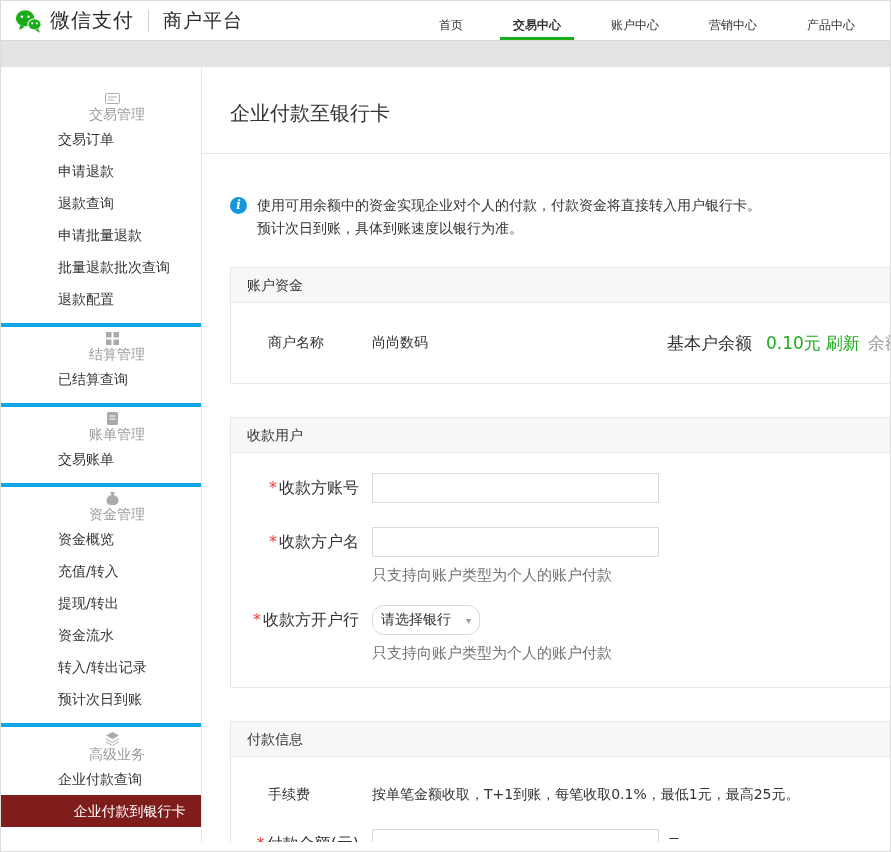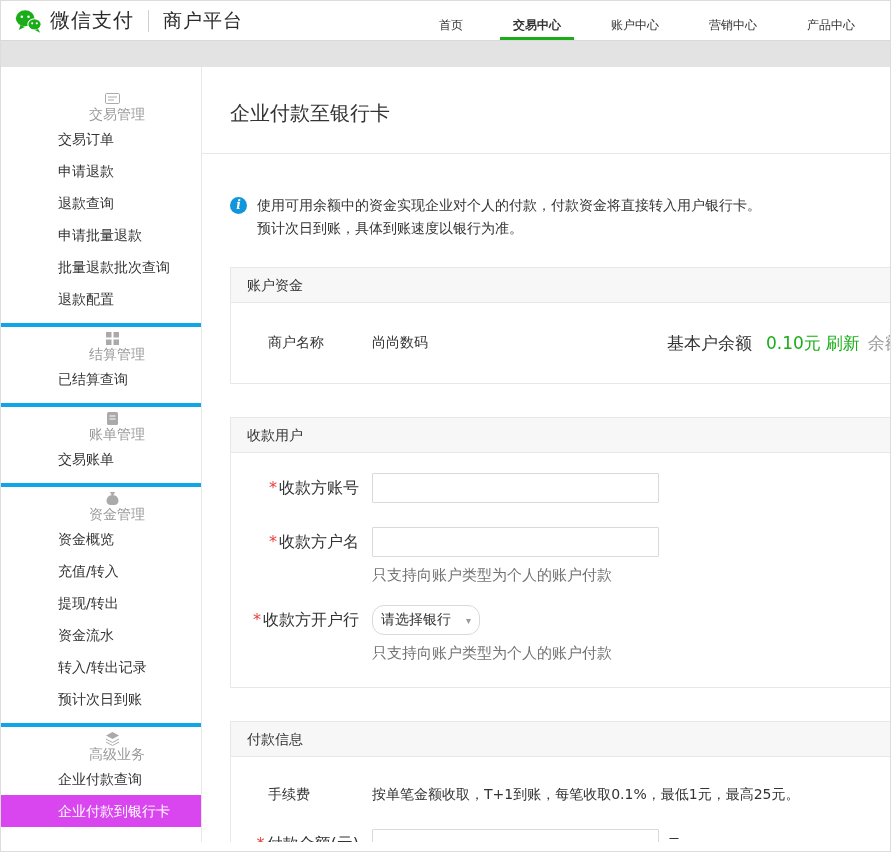--- a/index.html
+++ b/index.html
@@ -22,21 +22,21 @@
   
   .subband{height:27px;background:#e3e3e3;border-top:1px solid #d9d9d9;box-sizing:border-box;}
   
   .content{display:flex;height:775px;}
   .sidebar{width:201px;min-width:201px;border-right:1px solid #e8e8e8;padding-top:20px;background:#fff;box-sizing:border-box;overflow:hidden;}
   .side-group{padding:4px 0 8px;}
   .side-group + .side-group{border-top:4px solid #0ea5e9;}
   .group-title{display:flex;align-items:center;height:32px;padding-left:32px;color:#9a9a9a;font-size:14px;flex-direction:column;}
   .group-title .gicon{width:16px;height:16px;margin-right:9px;display:flex;align-items:center;justify-content:center;}
   .side-item{height:32px;line-height:32px;padding-left:57px;font-size:14px;color:#333;cursor:pointer;white-space:nowrap;}
-  .side-item.active{background:#d946ef;color:#fff;}
+  .side-item.active{background:#7f1d1d;color:#fff;text-align:center;}
   
   .main{flex:1;overflow:hidden;background:#fff;}
   .page-title{padding:33px 0 26px 28px;font-size:20px;color:#333;border-bottom:1px solid #e8e8e8;}
   .notice{display:flex;margin:40px 0 0 28px;font-size:14px;line-height:23px;color:#333;}
   .info-icon{width:17px;height:17px;border-radius:50%;background:#1296db;color:#fff;text-align:center;line-height:17px;font-size:12px;font-style:italic;font-weight:bold;margin:3px 10px 0 0;flex:none;font-family:"DejaVu Serif",serif;}
   .panel{width:726px;border:1px solid #e8e8e8;margin:27px 0 0 28px;box-sizing:border-box;}
   .panel + .panel{margin-top:33px;}
   .panel-head{height:34px;line-height:34px;background:#f7f7f7;border-bottom:1px solid #e8e8e8;padding-left:16px;font-size:14px;color:#333;}
   
   .account-body{position:relative;height:80px;display:flex;align-items:center;padding-left:37px;font-size:14px;}

